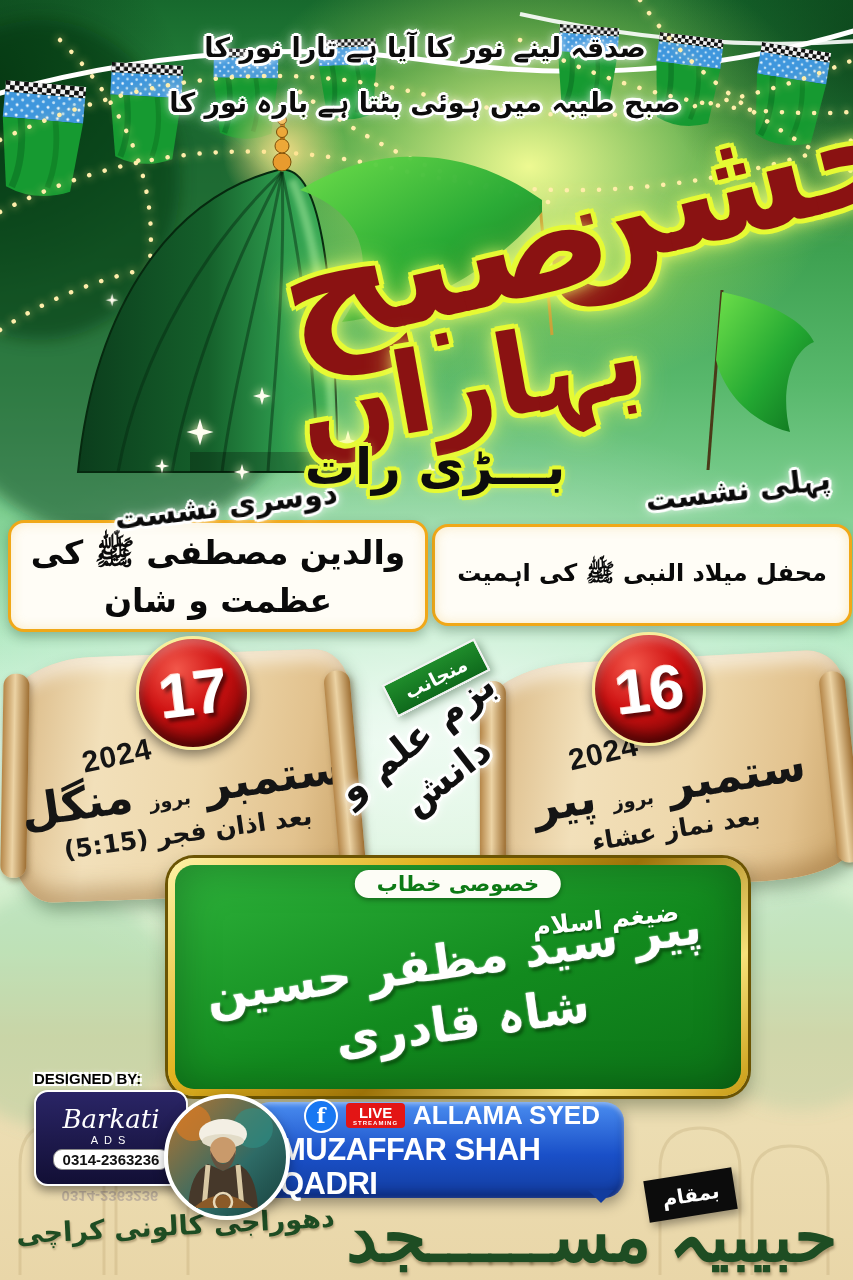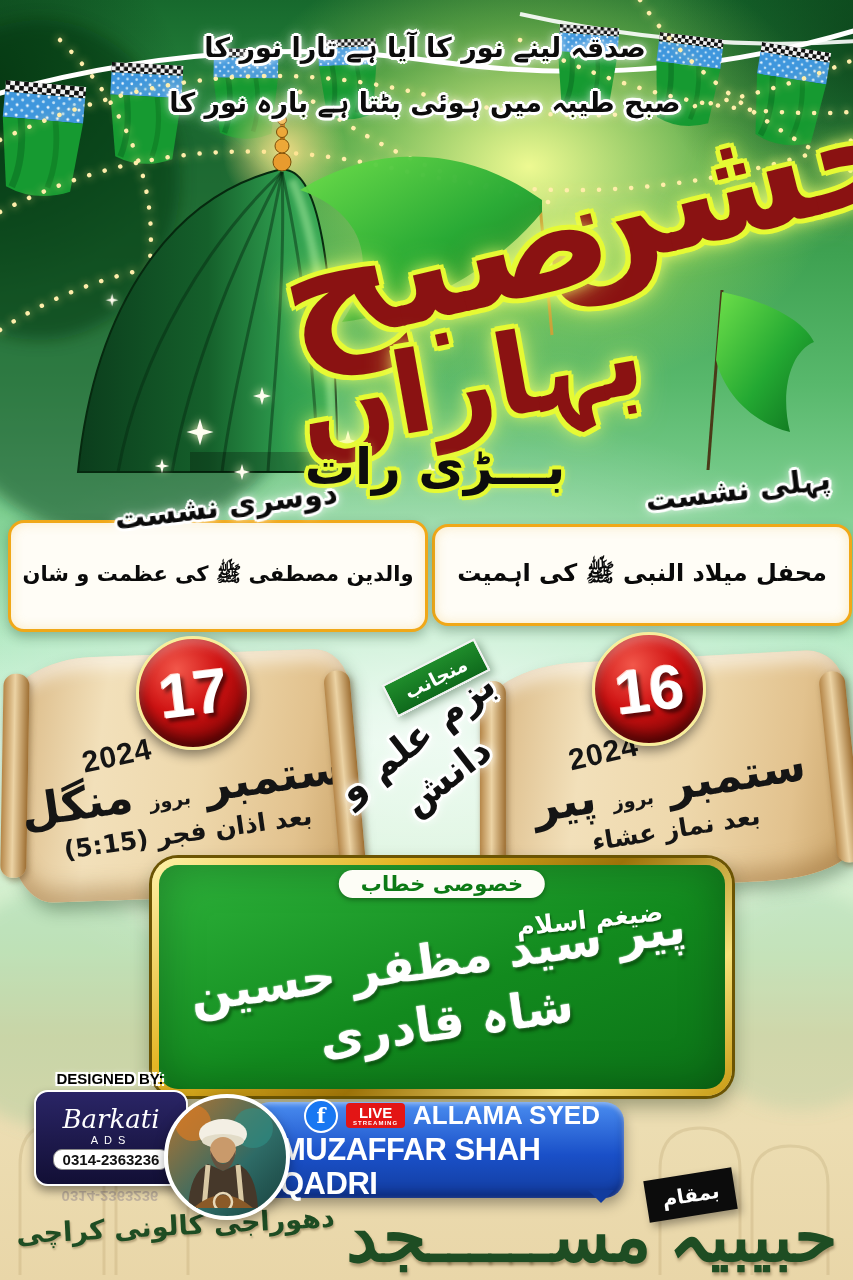--- a/index.html
+++ b/index.html
@@ -30,21 +30,21 @@
   .subtitle{left:220px;top:438px;width:430px;text-align:center;font-size:50px;font-weight:700;color:#0d0d0d;z-index:3;}
 
   .session-label{font-size:30px;font-weight:700;color:#0b0b0b;text-align:center;z-index:4;white-space:nowrap;}
   .session-label-first{left:630px;top:472px;width:216px;transform:rotate(-7deg);}
   .session-label-second{left:104px;top:488px;width:244px;transform:rotate(-7deg);}
   .session-box{background:#fffdf6;border:3px solid #f0a818;border-radius:16px;z-index:3;
     box-shadow:0 5px 12px rgba(20,60,30,.3), inset 0 0 12px rgba(230,180,60,.25);
     display:flex;align-items:center;justify-content:center;text-align:center;
     font-weight:700;color:#0a0a0a;}
   .session-box-first{left:432px;top:524px;width:414px;height:96px;font-size:24px;}
-  .session-box-second{left:8px;top:520px;width:414px;height:106px;font-size:21px;}
+  .session-box-second{left:8px;top:520px;width:414px;height:106px;font-size:33px;}
 
   .scroll{z-index:3;border-radius:26% 10% 24% 12% / 22% 16% 14% 26%;
     background:linear-gradient(100deg,#d6b27c 0%,#f2e0ba 28%,#eed8ac 55%,#e2c28e 82%,#c9a266 100%);
     box-shadow:inset 0 -14px 20px rgba(140,95,40,.4), inset 0 12px 16px rgba(255,255,255,.55), 5px 9px 16px rgba(30,60,30,.35);}
   .scroll::before,.scroll::after{content:"";position:absolute;width:26px;border-radius:12px;
     background:linear-gradient(90deg,#b58648,#ecd3a4 45%,#9e6f33);box-shadow:2px 3px 6px rgba(90,60,20,.45);}
   .scroll::before{left:-6px;top:14px;bottom:26px;transform:rotate(3deg);}
   .scroll::after{right:-6px;top:22px;bottom:14px;transform:rotate(-3deg);}
   .scroll-right{left:486px;top:658px;width:362px;height:228px;transform:rotate(-3deg);}
   .scroll-left{left:8px;top:654px;width:344px;height:244px;transform:rotate(-2deg);}
@@ -59,32 +59,32 @@
     box-shadow:0 5px 12px rgba(0,0,0,.45), inset 0 -8px 14px rgba(0,0,0,.5), inset 0 6px 10px rgba(255,255,255,.3);
     display:flex;align-items:center;justify-content:center;color:#fff;font-size:62px;font-weight:800;}
   .badge span{transform:rotate(-7deg);text-shadow:3px 4px 4px rgba(0,0,0,.55), -1px -1px 0 #ffd9d0;}
   .badge-16{left:592px;top:632px;}
   .badge-17{left:136px;top:636px;}
 
   .organizer-tag{left:384px;top:660px;transform:rotate(-27deg);background:linear-gradient(#1f8c2b,#0f6a1c);
     color:#fff;font-size:19px;font-weight:700;padding:5px 16px;z-index:4;border:2px solid #f2f2f2;box-shadow:2px 4px 8px rgba(0,40,10,.35);}
   .organizer-name{left:312px;top:708px;width:240px;transform:rotate(-38deg);font-size:38px;font-weight:800;color:#101010;text-align:center;z-index:3;line-height:1.3;}
 
-  .banner{left:152px;top:858px;width:566px;height:224px;border-radius:26px;z-index:3;
+  .banner{left:168px;top:858px;width:566px;height:224px;border-radius:26px;z-index:3;
     border:7px solid transparent;
     background:linear-gradient(160deg,#2eb33b,#128a1e 55%,#0c7317) padding-box,
                linear-gradient(140deg,#fff2a8,#e3b421 30%,#9c7208 55%,#f7e27a 80%,#c89a12) border-box;
     box-shadow:0 0 0 3px #6b5403, 0 9px 20px rgba(20,40,20,.4), inset 0 0 46px rgba(0,0,0,.28);}
   .banner-pill{position:absolute;left:50%;top:5px;transform:translateX(-50%);background:#fdfdf6;color:#0c7a15;
     font-size:21px;font-weight:800;padding:2px 22px;border-radius:18px;box-shadow:0 2px 5px rgba(0,30,0,.4);white-space:nowrap;}
   .banner-prefix{position:absolute;right:62px;top:40px;color:#fff;font-size:25px;font-weight:700;transform:rotate(-6deg);text-shadow:1px 2px 2px rgba(0,40,0,.5);}
   .banner-name{position:absolute;left:6px;right:6px;top:64px;text-align:center;font-size:48px;font-weight:800;color:#fff;
     transform:rotate(-8deg);line-height:1.3;text-shadow:2px 4px 3px rgba(0,45,0,.5), 0 0 2px #fff;}
 
-  .designer-header{left:34px;top:1070px;width:152px;text-align:center;font-size:15px;font-weight:800;color:#000;z-index:4;
+  .designer-header{left:34px;top:1070px;width:152px;text-align:left;font-size:15px;font-weight:800;color:#000;z-index:4;
     text-shadow:-2px -2px 0 #fff,2px -2px 0 #fff,-2px 2px 0 #fff,2px 2px 0 #fff,0 0 6px #fff;}
   .designer-box{left:34px;top:1090px;width:150px;height:92px;z-index:4;
     background:linear-gradient(#2a2566,#120f35);border:2px solid #fff;border-radius:14px;
     box-shadow:0 5px 10px rgba(0,0,0,.4);display:flex;flex-direction:column;align-items:center;justify-content:center;}
   .brand{font-family:"DejaVu Serif",serif;font-style:italic;font-size:26px;color:#fff;line-height:1;}
   .brand-sub{font-size:11px;letter-spacing:6px;color:#fff;margin:2px 8px 3px;}
   .phone-pill{background:#fff;border-radius:9px;padding:1px 9px;font-size:15px;font-weight:800;color:#111;border:1px solid #888;}
   .designer-reflection{left:40px;top:1188px;width:140px;text-align:center;font-size:15px;font-weight:800;color:#2a2566;opacity:.22;transform:scaleY(-1);z-index:3;}
 
   .photo{left:164px;top:1094px;width:118px;height:118px;border-radius:50%;border:4px solid #fff;overflow:hidden;z-index:6;

